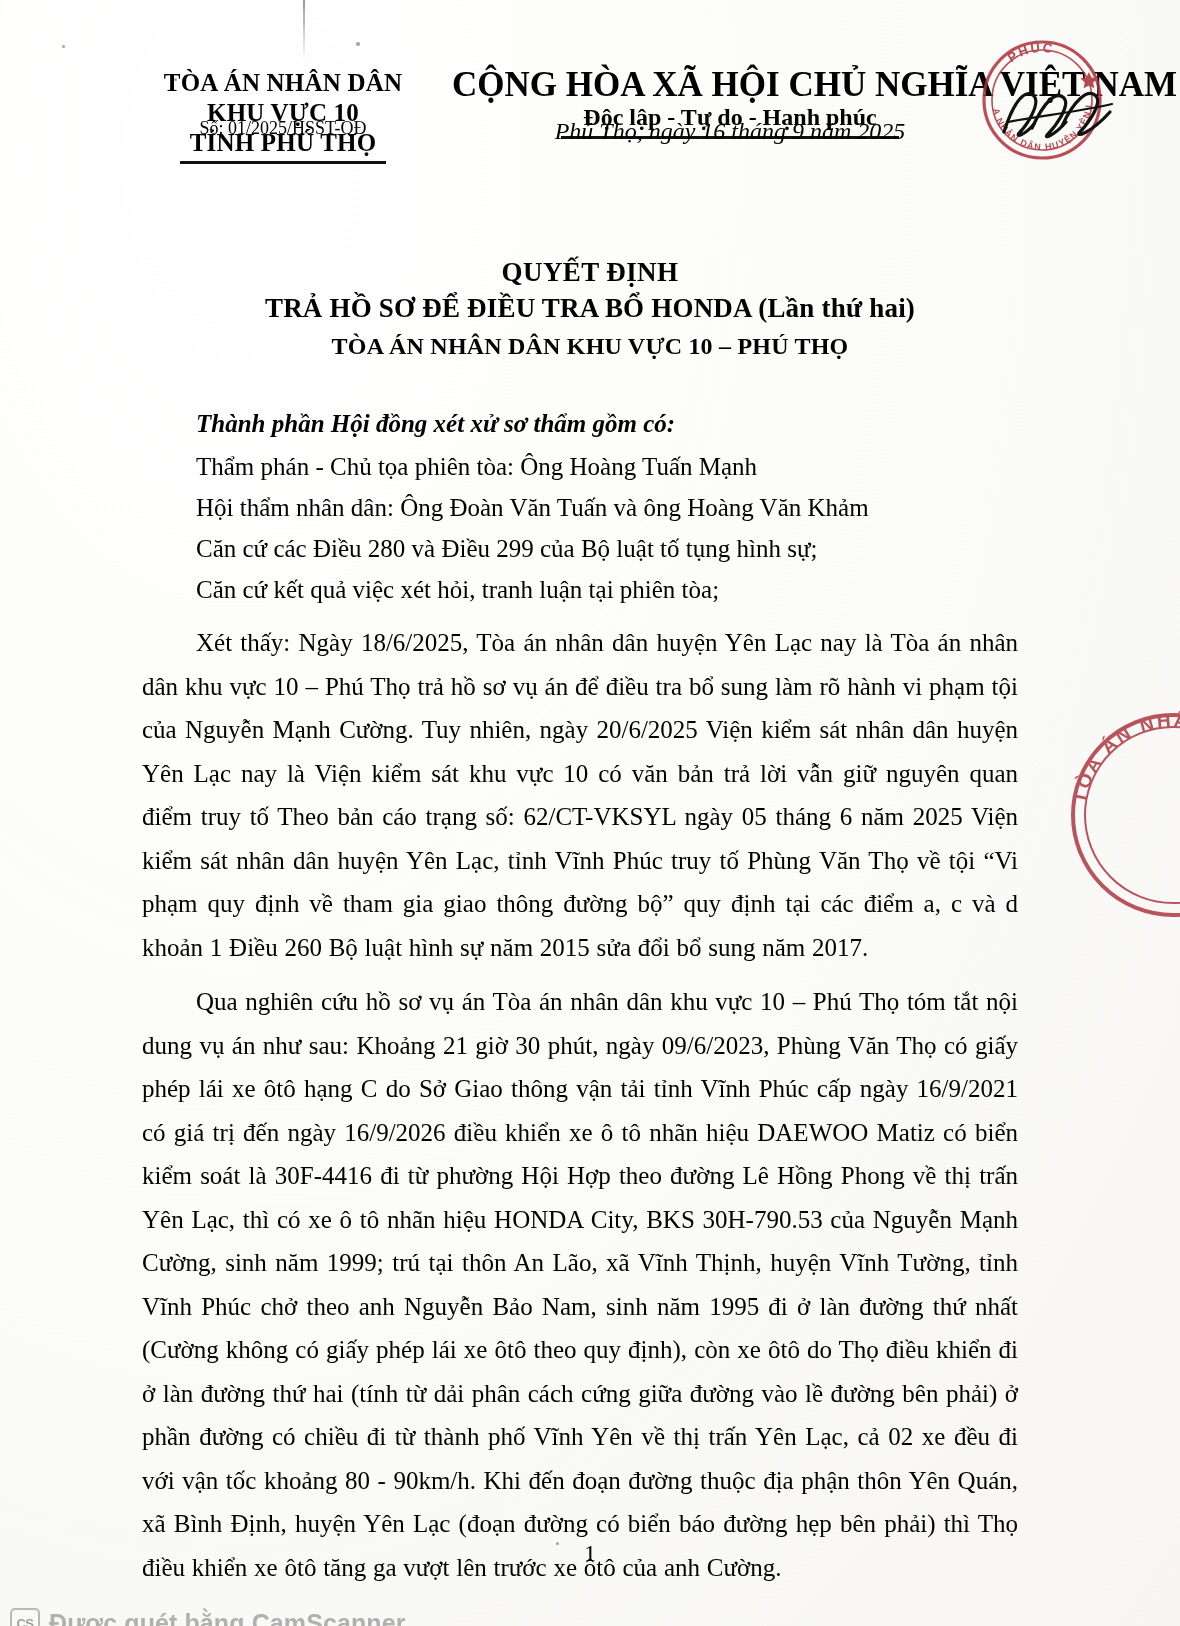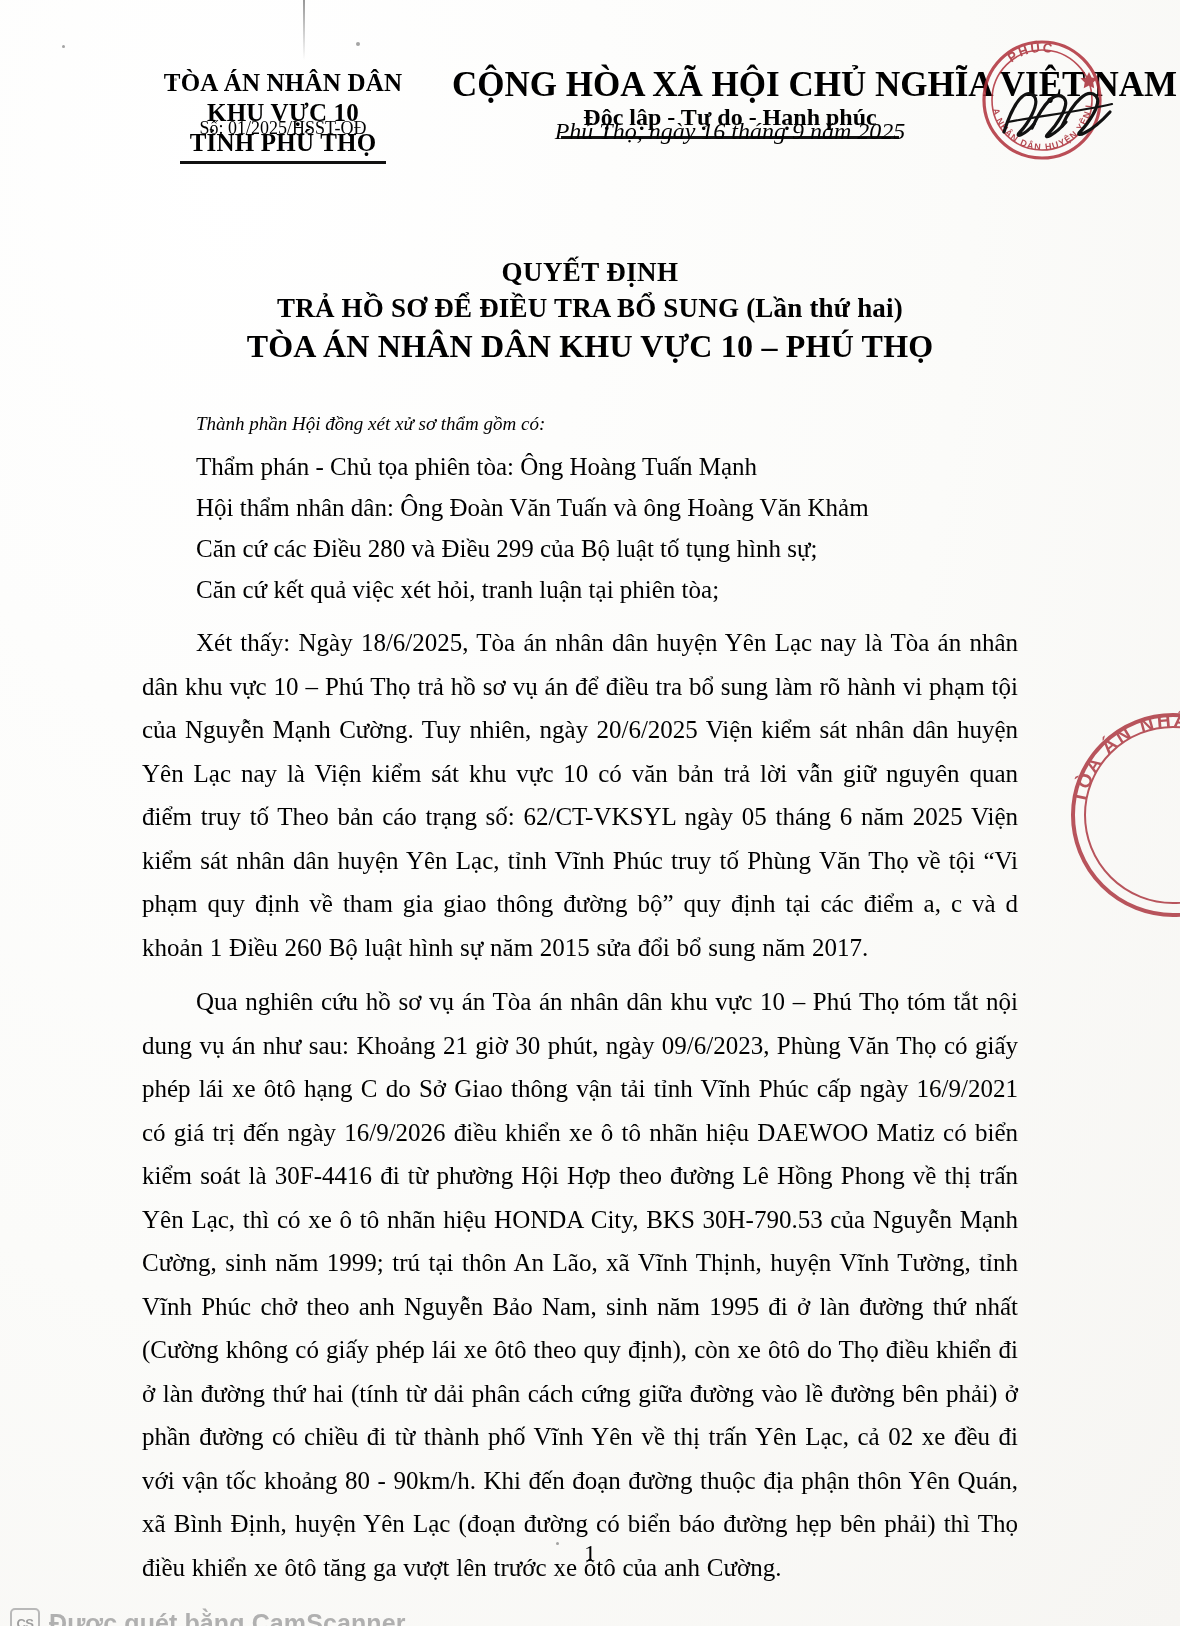--- a/index.html
+++ b/index.html
@@ -125,37 +125,37 @@
   }
   .title-2 {
     font-weight: bold;
     font-size: 27px;
     letter-spacing: .2px;
     line-height: 38px;
     white-space: nowrap;
   }
   .title-3 {
     font-weight: bold;
-    font-size: 32px;
+    font-size: 24px;
     letter-spacing: .2px;
     line-height: 38px;
     white-space: nowrap;
   }
 
   
   .body-block {
     position: absolute;
     left: 142px;
     top: 404px;
     width: 876px;
   }
   .lead-italic {
     font-style: italic;
-    font-weight: normal;
-    font-size: 19px;
+    font-weight: bold;
+    font-size: 25px;
     line-height: 40px;
     margin: 0 0 2px 54px;
   }
   .simple-line {
     font-size: 25px;
     line-height: 41px;
     margin-left: 54px;
     white-space: nowrap;
   }
   .para {
@@ -260,21 +260,21 @@
       <div class="motto-line">Độc lập - Tự do - Hạnh phúc</div>
       <div class="rule rule-right"></div>
     </div>
   </div>
 
   <div class="doc-number">Số: 01/2025/HSST-QĐ</div>
   <div class="date-place">Phú Thọ, ngày 16 tháng 9 năm 2025</div>
 
   <div class="title-block">
     <div class="title-1">QUYẾT ĐỊNH</div>
-    <div class="title-2">TRẢ HỒ SƠ ĐỂ ĐIỀU TRA BỔ SUNG (Lần thứ hai)</div>
+    <div class="title-2">TRẢ HỒ SƠ ĐỂ ĐIỀU TRA BỔ HONDA (Lần thứ hai)</div>
     <div class="title-3">TÒA ÁN NHÂN DÂN KHU VỰC 10 – PHÚ THỌ</div>
   </div>
 
   <div class="body-block">
     <div class="lead-italic">Thành phần Hội đồng xét xử sơ thẩm gồm có:</div>
     <div class="simple-line">Thẩm phán - Chủ tọa phiên tòa: Ông Hoàng Tuấn Mạnh</div>
     <div class="simple-line">Hội thẩm nhân dân: Ông Đoàn Văn Tuấn và ông Hoàng Văn Khảm</div>
     <div class="simple-line">Căn cứ các Điều 280 và Điều 299 của Bộ luật tố tụng hình sự;</div>
     <div class="simple-line">Căn cứ kết quả việc xét hỏi, tranh luận tại phiên tòa;</div>
     <p class="para p-gap">Xét thấy: Ngày 18/6/2025, Tòa án nhân dân huyện Yên Lạc nay là Tòa án nhân dân khu vực 10 – Phú Thọ trả hồ sơ vụ án để điều tra bổ sung làm rõ hành vi phạm tội của Nguyễn Mạnh Cường. Tuy nhiên, ngày 20/6/2025 Viện kiểm sát nhân dân huyện Yên Lạc nay là Viện kiểm sát khu vực 10 có văn bản trả lời vẫn giữ nguyên quan điểm truy tố Theo bản cáo trạng số: 62/CT-VKSYL ngày 05 tháng 6 năm 2025 Viện kiểm sát nhân dân huyện Yên Lạc, tỉnh Vĩnh Phúc truy tố Phùng Văn Thọ về tội “Vi phạm quy định về tham gia giao thông đường bộ” quy định tại các điểm a, c và d khoản 1 Điều 260 Bộ luật hình sự năm 2015 sửa đổi bổ sung năm 2017.</p>

